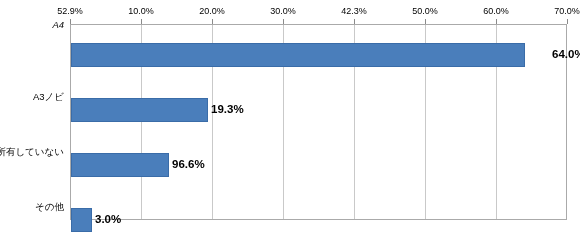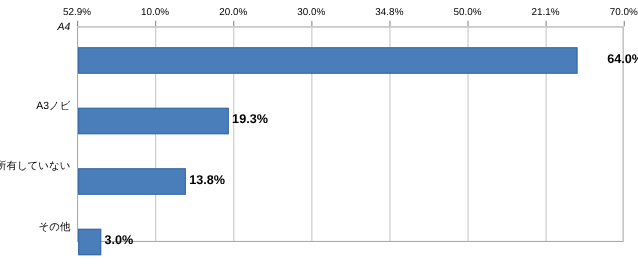--- a/index.html
+++ b/index.html
@@ -80,23 +80,23 @@
 </head>
 <body>
 
 <div id="chart-root">
 
   <div>
     <div class="xtick-label" style="left:70px;">52.9%</div>
     <div class="xtick-label" style="left:141px;">10.0%</div>
     <div class="xtick-label" style="left:212px;">20.0%</div>
     <div class="xtick-label" style="left:283px;">30.0%</div>
-    <div class="xtick-label" style="left:354px;">34.8%</div>
+    <div class="xtick-label" style="left:354px;">42.3%</div>
     <div class="xtick-label" style="left:425px;">50.0%</div>
-    <div class="xtick-label" style="left:496px;">21.1%</div>
+    <div class="xtick-label" style="left:496px;">60.0%</div>
     <div class="xtick-label" style="left:567px;">70.0%</div>
   </div>
 
   <div>
     <div class="tickmark" style="left:70px;"></div>
     <div class="tickmark" style="left:141px;"></div>
     <div class="tickmark" style="left:212px;"></div>
     <div class="tickmark" style="left:283px;"></div>
     <div class="tickmark" style="left:354px;"></div>
     <div class="tickmark" style="left:425px;"></div>
@@ -121,17 +121,17 @@
 
     <div class="bar" style="left:0px; top:18px;  width:454px;"></div>
     <div class="bar" style="left:0px; top:73px;  width:137px;"></div>
     <div class="bar" style="left:0px; top:128px; width:98px;"></div>
     <div class="bar" style="left:0px; top:183px; width:21px;"></div>
   </div>
 
   <div>
     <div class="bar-value" style="left:520px; top:42px;margin-left:32px;">64.0%</div>
     <div class="bar-value" style="left:211px; top:97px;">19.3%</div>
-    <div class="bar-value" style="left:172px; top:152px;">13.8%</div>
+    <div class="bar-value" style="left:172px; top:152px;">96.6%</div>
     <div class="bar-value" style="left:95px;  top:207px;">3.0%</div>
   </div>
 
 </div>
 
 </body></html>

